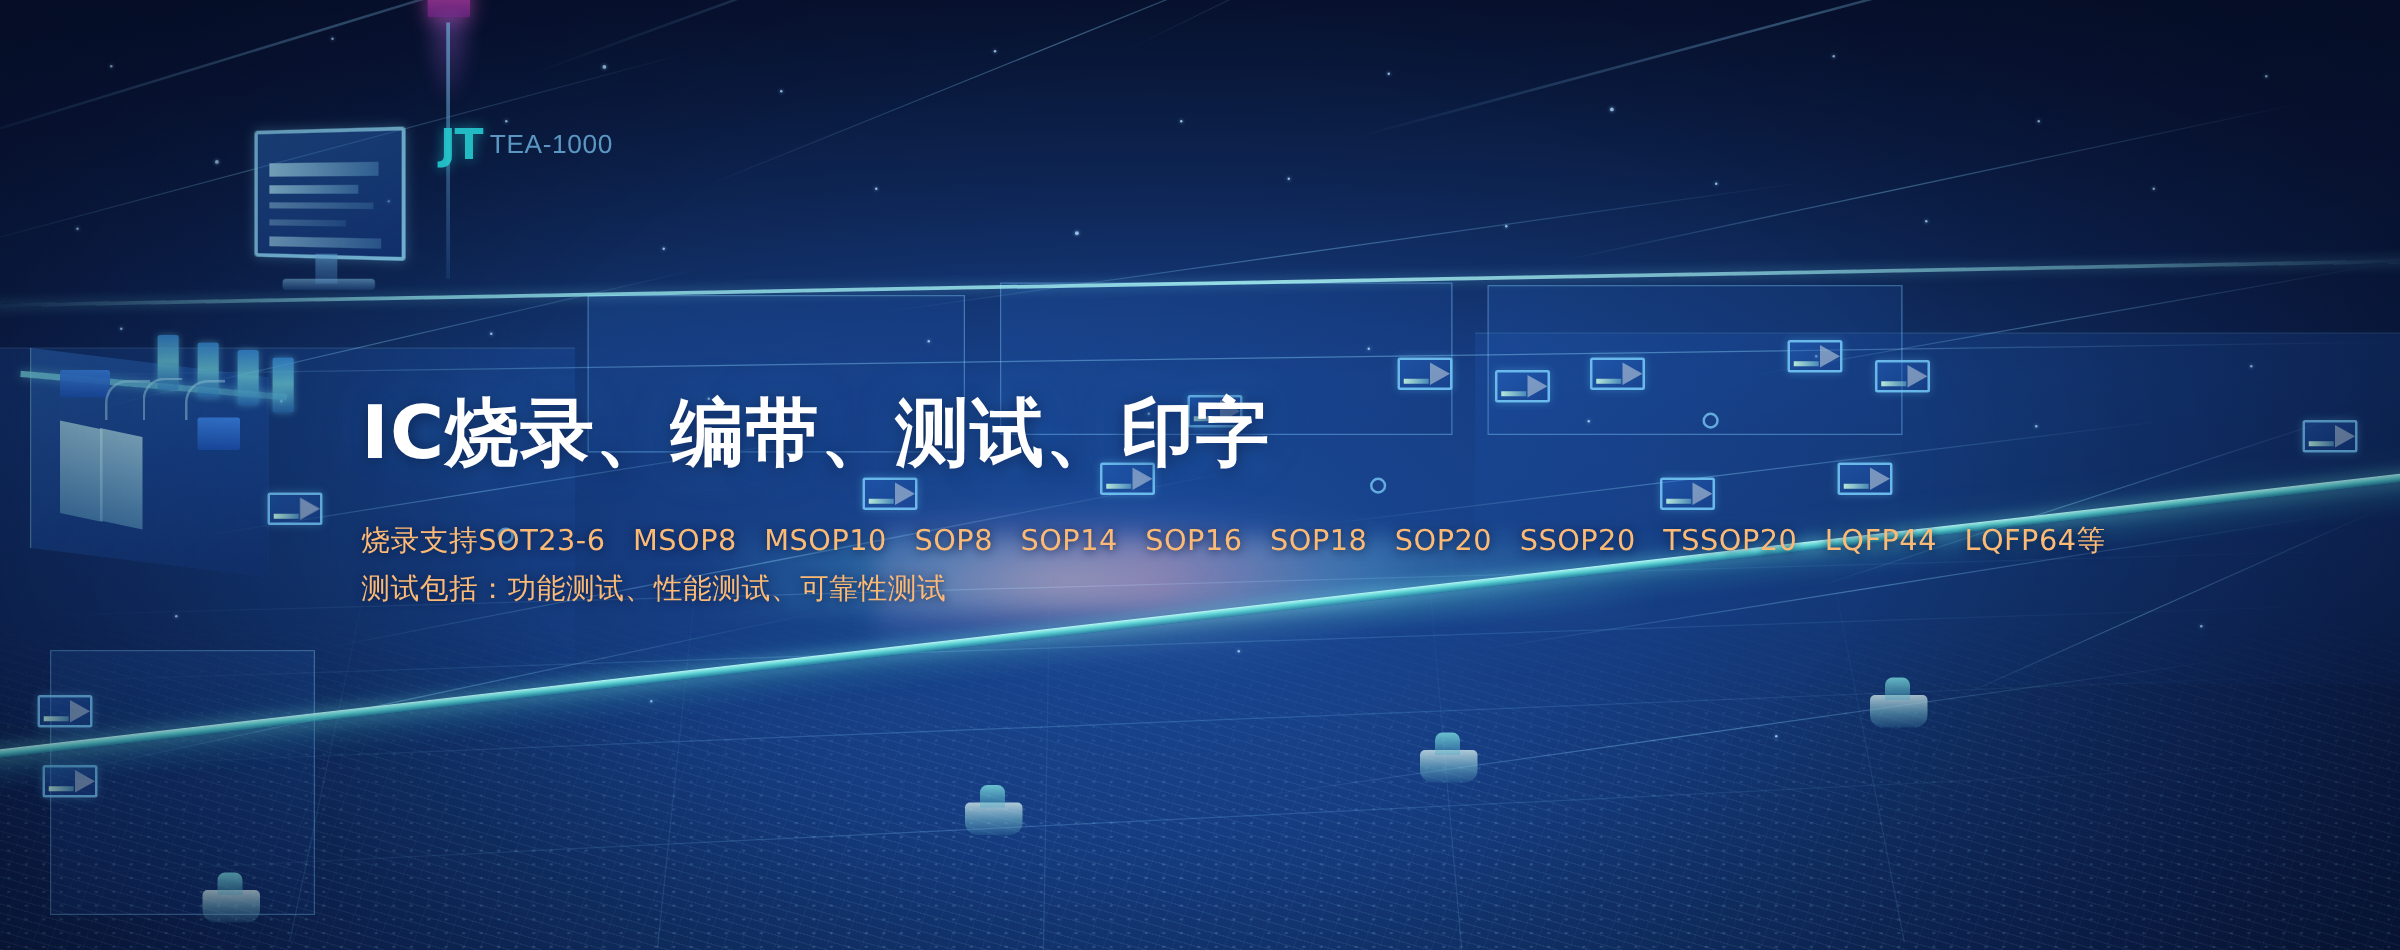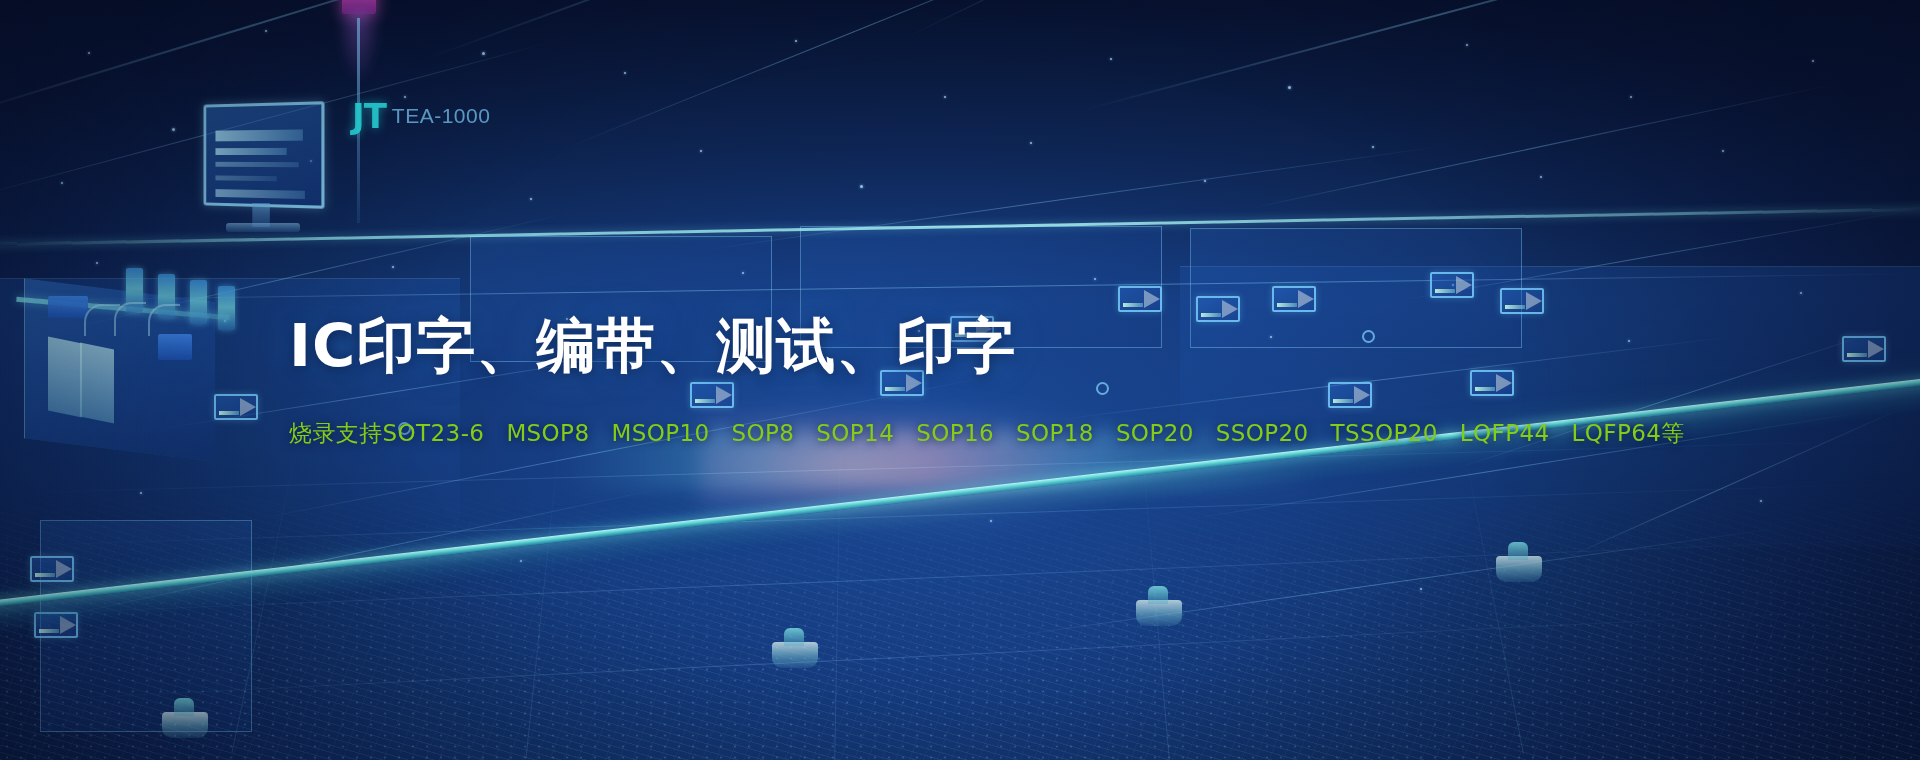--- a/index.html
+++ b/index.html
@@ -317,21 +317,21 @@
     text-shadow: 0 2px 14px rgba(8,28,70,0.85), 0 0 34px rgba(60,140,225,0.45);
     font-family: "DejaVu Sans", "Liberation Sans", sans-serif;
     white-space: nowrap;
   }
   .sublist {
     margin: 36px 0 0 0;
     padding: 0;
     list-style: none;
   }
   .subline {
-    color: #84cc16;
+    color: #fdba74;
     font-size: 23px;
     line-height: 38px;
     letter-spacing: .4px;
     text-shadow: 0 1px 8px rgba(8,26,66,0.9);
     white-space: nowrap;
     font-family: "DejaVu Sans", "Liberation Sans", sans-serif;
   }
   .pkg-list { display: inline; }
   .pkg { margin-right: 22px; }
   .pkg:last-child { margin-right: 0; }
@@ -496,22 +496,23 @@
   <div class="rail-foot" style="left:1496px;top:556px;"></div>
 
   <div class="bg-vignette"></div>
 
   <div class="watermark">
     <span class="wm-jt">JT</span>
     <span class="wm-model">TEA-1000</span>
   </div>
 
   <div class="copy">
-    <h1 class="headline">IC印字、编带、测试、印字</h1>
+    <h1 class="headline">IC烧录、编带、测试、印字</h1>
 
     <ul class="sublist">
       <li class="subline">
         <span>烧录支持</span><span class="pkg-list" id="pkg-list"><span class="pkg">SOT23-6</span><span class="pkg">MSOP8</span><span class="pkg">MSOP10</span><span class="pkg">SOP8</span><span class="pkg">SOP14</span><span class="pkg">SOP16</span><span class="pkg">SOP18</span><span class="pkg">SOP20</span><span class="pkg">SSOP20</span><span class="pkg">TSSOP20</span><span class="pkg">LQFP44</span><span class="pkg">LQFP64等</span></span>
       </li>
+      <li class="subline">测试包括：功能测试、性能测试、可靠性测试</li>
     </ul>
   </div>
 
 </div>
 
 </body></html>

